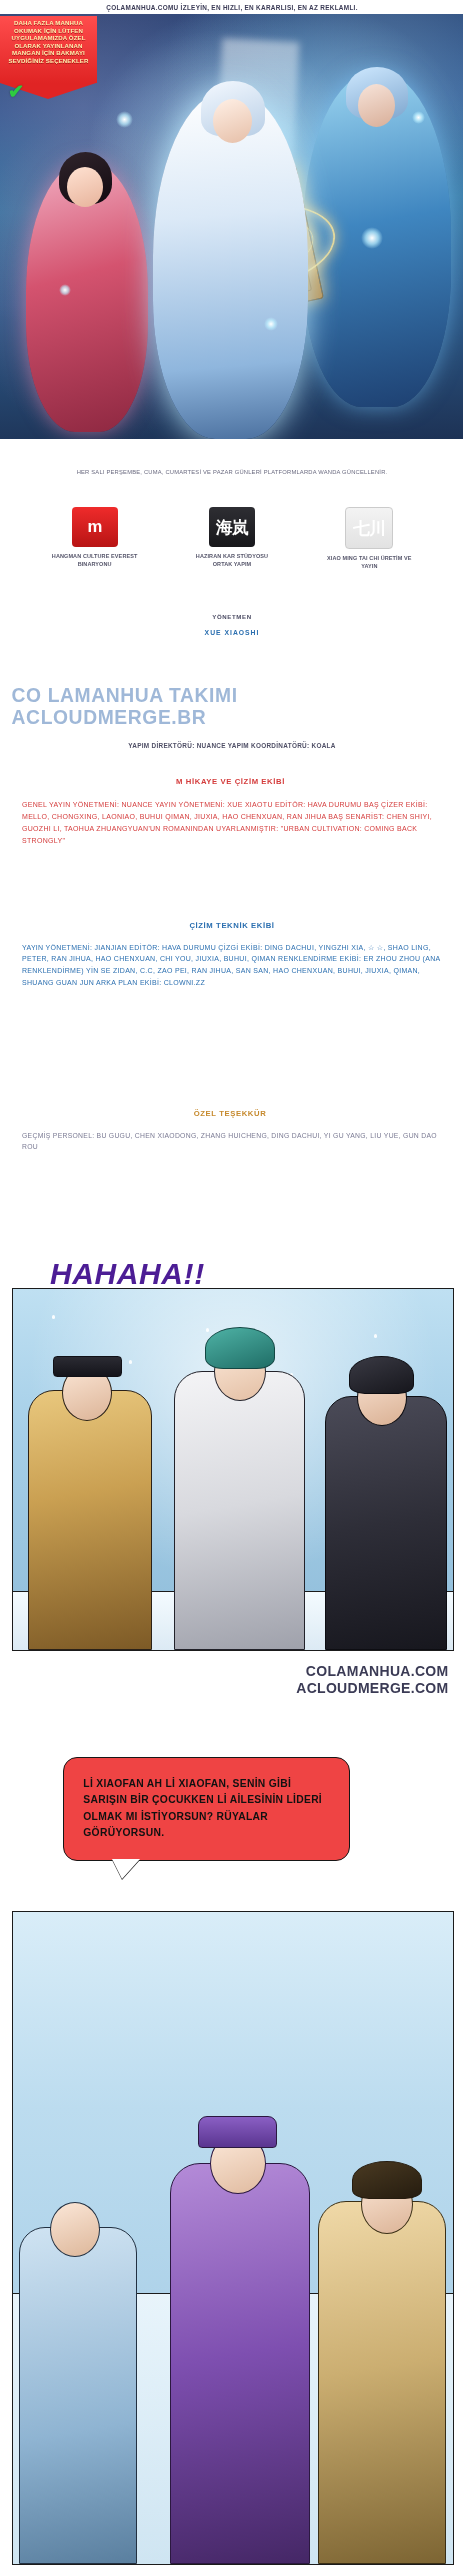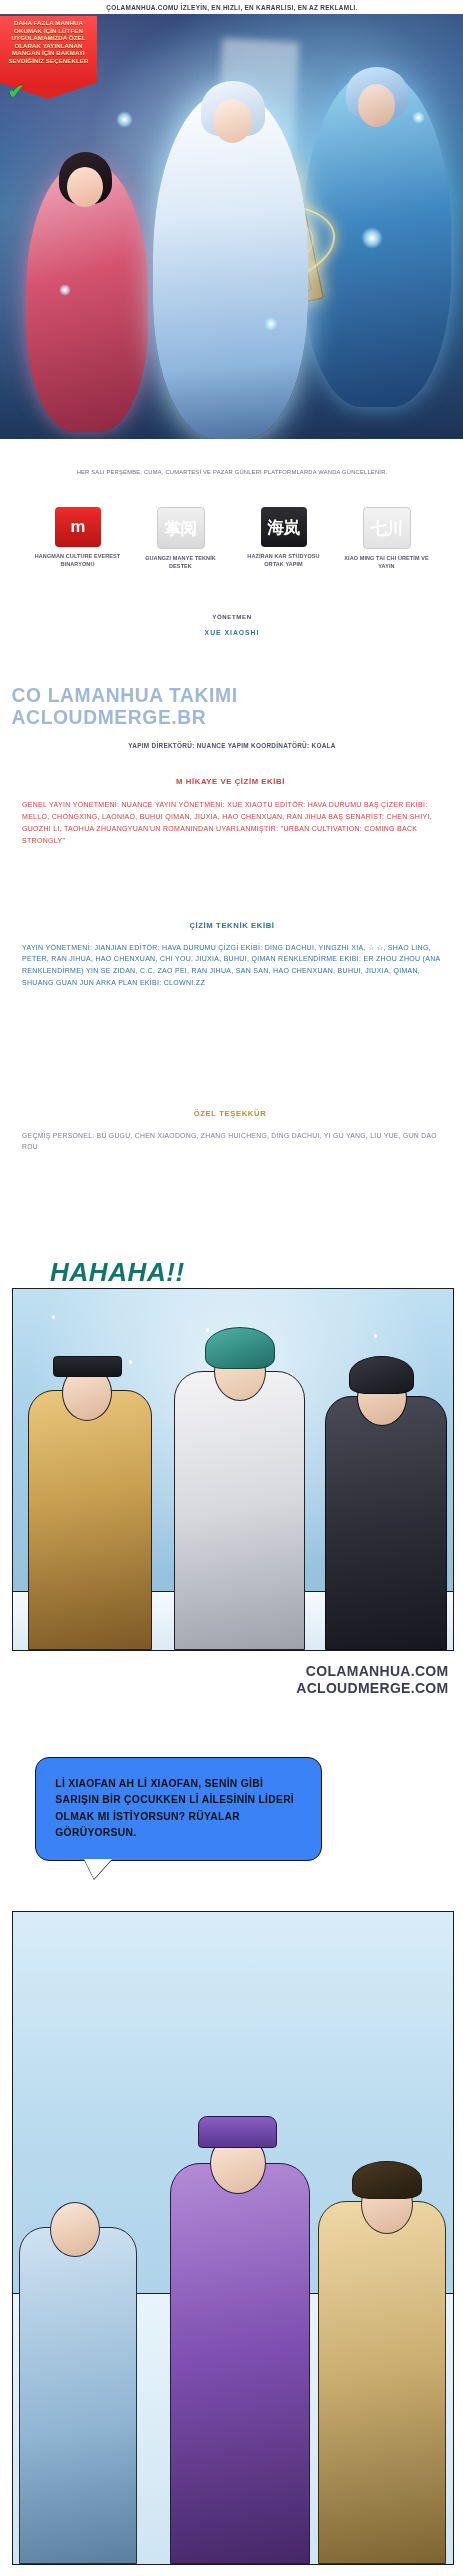--- a/index.html
+++ b/index.html
@@ -382,24 +382,24 @@
     background: linear-gradient(160deg,#3a3a44,#16161c); border: 1.3px solid #0d0d12; }
   .p1-ground {
     position: absolute; left: 0; bottom: 0; width: 100%; height: 58px;
     background: linear-gradient(180deg,#f4fbff,#dceaf4);
     border-top: 1.3px solid #1b1b1b;
   }
   .sfx-big {
     position: absolute;
     left: 50px;
     top: 1257px;
-    font-size: 26px;
+    font-size: 30px;
     font-weight: 800;
     font-style: italic;
-    color: #0f766e;
+    color: #4c1d95;
     letter-spacing: 0.6px;
   }
   .sfx-small-1 {
     position: absolute;
     left: 206px; top: 1303px;
     font-size: 8.4px; font-weight: 700; color: #1b1b1b;
     letter-spacing: 0.6px;
   }
   .sfx-small-2 {
     position: absolute;
@@ -426,29 +426,30 @@
     position: absolute;
     left: 35px;
     top: 1757px;
     width: 287px;
     min-height: 125px;
   }
   .bubble {
     position: relative;
     width: 100%;
     box-sizing: border-box;
-    background: #3b82f6;
+    background: #ef4444;
     border: 1.9px solid #161616;
     border-radius: 14px;
     padding: 18px 19.3px;
     font-size: 10.3px;
     line-height: 1.6;
     color: #111;
     font-weight: 600;
     letter-spacing: 0.3px;
+    margin-left: 28px;
   }
   .bubble .tail {
     position: absolute;
     left: 48px;
     bottom: -19.3px;
     width: 0; height: 0;
     border-left: 10.3px solid transparent;
     border-right: 18px solid transparent;
     border-top: 20.6px solid #ffffff;
     filter: drop-shadow(0 1.9px 0 #161616);
@@ -535,24 +536,20 @@
     <div class="arrow"></div>
   </div>
   <div class="corner-check">✔</div>
 
   <div class="schedule-note">HER SALI PERŞEMBE, CUMA, CUMARTESİ VE PAZAR GÜNLERİ PLATFORMLARDA WANDA GÜNCELLENİR.</div>
 
   <div class="partners">
     <div class="partner">
       <div class="mark mark-1">m</div>
       <div class="pname">HANGMAN CULTURE EVEREST BINARYONU</div>
-    </div>
-    <div class="partner">
-      <div class="mark mark-2">掌阅</div>
-      <div class="pname">GUANGZI MANYE TEKNİK DESTEK</div>
     </div>
     <div class="partner">
       <div class="mark mark-4">海岚</div>
       <div class="pname">HAZIRAN KAR STÜDYOSU ORTAK YAPIM</div>
     </div>
     <div class="partner">
       <div class="mark mark-3">七川</div>
       <div class="pname">XIAO MING TAI CHI ÜRETİM VE YAYIN</div>
     </div>
   </div>

